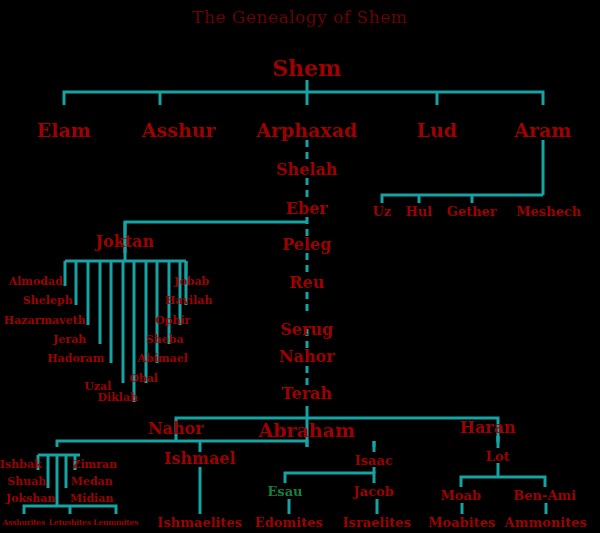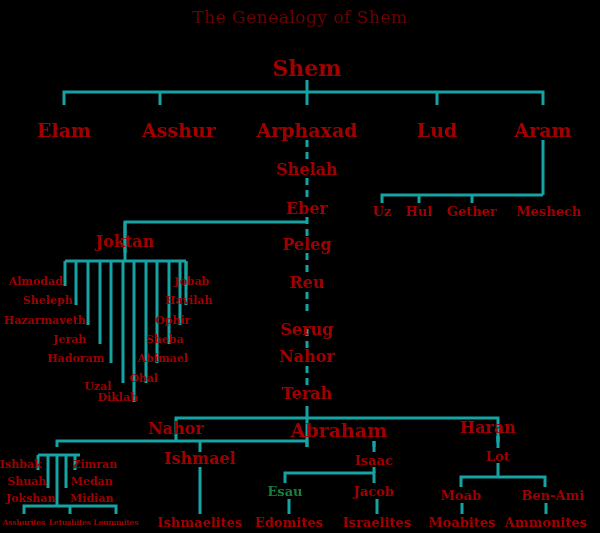--- a/index.html
+++ b/index.html
@@ -152,35 +152,35 @@
       <div class="node sz-xs" style="left: 76px; top: 358px; color: rgb(162, 0, 0);">Hadoram</div>
       <div class="node sz-xs" style="left: 163px; top: 358px; color: rgb(162, 0, 0);">Abimael</div>
       <div class="node sz-xs" style="left: 98px; top: 378px; color: rgb(162, 0, 0); margin-top: 8px;">Uzal</div>
       <div class="node sz-xs" style="left: 144px; top: 378px; color: rgb(162, 0, 0);">Obal</div>
       <div class="node sz-xs" style="left: 118px; top: 397px; color: rgb(162, 0, 0);">Diklah</div>
       <div class="node sz-md" style="left: 307px; top: 283px; color: rgb(162, 0, 0);">Reu</div>
       <div class="node sz-md" style="left: 307px; top: 321px; color: rgb(162, 0, 0); margin-top: 9px;">Serug</div>
       <div class="node sz-md" style="left: 307px; top: 357px; color: rgb(162, 0, 0);">Nahor</div>
       <div class="node sz-md" style="left: 307px; top: 394px; color: rgb(162, 0, 0);">Terah</div>
       <div class="node sz-md" style="left: 176px; top: 429px; color: rgb(162, 0, 0);">Nahor</div>
-      <div class="node sz-lg" style="left: 307px; top: 430px; color: rgb(162, 0, 0); margin-left: 32px;">Abraham</div>
+      <div class="node sz-lg" style="left: 307px; top: 430px; color: rgb(162, 0, 0);">Abraham</div>
       <div class="node sz-md" style="left: 488px; top: 428px; color: rgb(162, 0, 0); text-align: right;">Haran</div>
       <div class="node sz-xs" style="left: 21px; top: 464px; color: rgb(162, 0, 0);">Ishbak</div>
       <div class="node sz-xs" style="left: 95px; top: 464px; color: rgb(162, 0, 0);">Zimran</div>
       <div class="node sz-xs" style="left: 27px; top: 481px; color: rgb(162, 0, 0);">Shuah</div>
       <div class="node sz-xs" style="left: 92px; top: 481px; color: rgb(162, 0, 0);">Medan</div>
       <div class="node sz-xs" style="left: 31px; top: 498px; color: rgb(162, 0, 0);">Jokshan</div>
       <div class="node sz-xs" style="left: 92px; top: 498px; color: rgb(162, 0, 0);">Midian</div>
       <div class="node sz-md" style="left: 200px; top: 459px; color: rgb(162, 0, 0);">Ishmael</div>
       <div class="node sz-sm" style="left: 374px; top: 460px; color: rgb(162, 0, 0);">Isaac</div>
       <div class="node sz-sm" style="left: 498px; top: 456px; color: rgb(162, 0, 0);">Lot</div>
       <div class="node sz-sm" style="left: 285px; top: 491px; color: #15803d;">Esau</div>
       <div class="node sz-sm" style="left: 374px; top: 491px; color: rgb(162, 0, 0);">Jacob</div>
       <div class="node sz-sm" style="left: 461px; top: 495px; color: rgb(162, 0, 0);">Moab</div>
-      <div class="node sz-sm" style="left: 545px; top: 495px; color: rgb(162, 0, 0); margin-left: 8px;">Ben-Ami</div>
+      <div class="node sz-sm" style="left: 545px; top: 495px; color: rgb(162, 0, 0);">Ben-Ami</div>
       <div class="node sz-xxs" style="left: 24px; top: 523px; color: rgb(162, 0, 0);">Asshurites</div>
       <div class="node sz-xxs" style="left: 70px; top: 523px; color: rgb(162, 0, 0);">Letushites</div>
       <div class="node sz-xxs" style="left: 116px; top: 523px; color: rgb(162, 0, 0);">Leummites</div>
       <div class="node sz-sm" style="left: 200px; top: 522px; color: rgb(162, 0, 0);">Ishmaelites</div>
       <div class="node sz-sm" style="left: 289px; top: 522px; color: rgb(162, 0, 0);">Edomites</div>
       <div class="node sz-sm" style="left: 377px; top: 522px; color: rgb(162, 0, 0);">Israelites</div>
       <div class="node sz-sm" style="left: 462px; top: 522px; color: rgb(162, 0, 0);">Moabites</div>
       <div class="node sz-sm" style="left: 546px; top: 522px; color: rgb(162, 0, 0);">Ammonites</div>
     </div>
 

